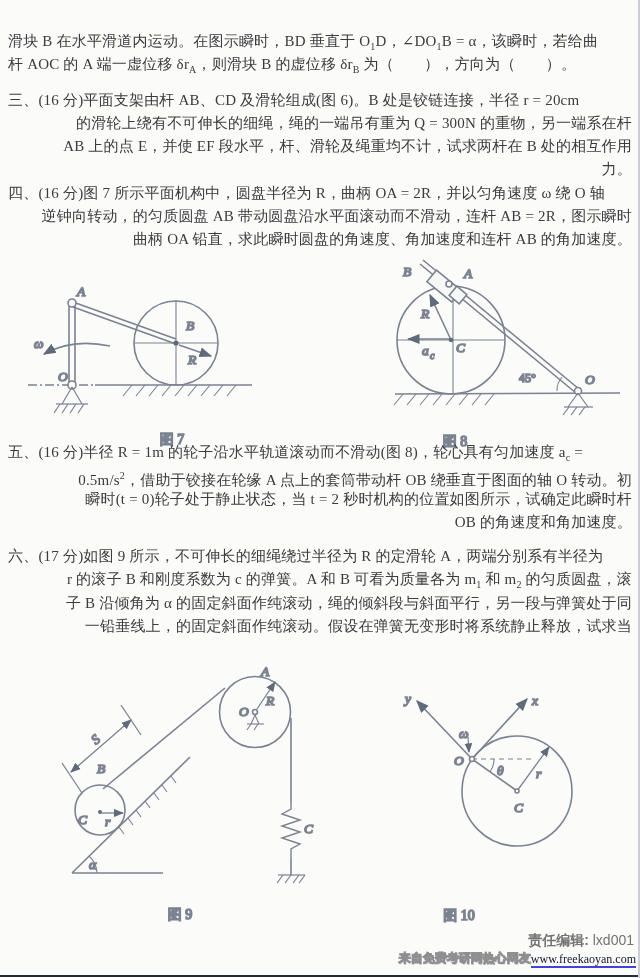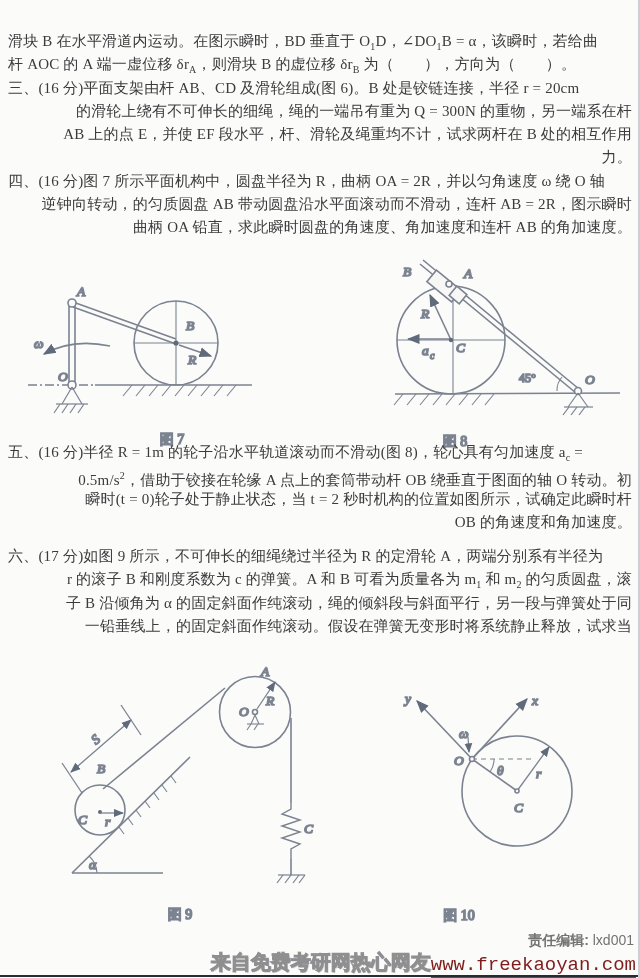--- a/index.html
+++ b/index.html
@@ -12,47 +12,47 @@
     box-sizing:border-box;
   }
   .textblock{position:absolute;left:8px;width:624px;}
   .pline{
     font-size:15px;line-height:23.3px;height:23.3px;
     letter-spacing:0.2px;white-space:nowrap;color:#3b3b3d;
   }
   .pline sub{font-size:10px;}
   .pline sup{font-size:10px;}
   .cont{padding-left:25px;text-align:right;}
-  .gap{}
+  .gap{margin-top:12px;}
   .gap2{margin-top:11px;}
   svg{position:absolute;overflow:visible;}
   svg text{font-family:"Liberation Serif","DejaVu Serif",serif;}
   .flbl{font-style:italic;font-size:13.5px;fill:#5c6573;}
   .flbl-sm{font-style:italic;font-size:10px;fill:#5c6573;}
   .fplain{font-style:normal;font-size:12px;fill:#5c6573;}
   .fcap{font-style:normal;font-size:14px;fill:#4c4c50;}
   .footer-editor{
     position:absolute;top:932px;right:4px;
     font-family:"Liberation Sans","DejaVu Sans",sans-serif;
     font-size:14px;font-weight:bold;color:#737373;white-space:nowrap;
   }
   .footer-editor .ed-val{font-weight:normal;font-family:"Liberation Sans",sans-serif;}
   .footer-watermark{
     position:absolute;top:949px;right:2px;white-space:nowrap;
   }
   .wm-cn{
     font-family:"Liberation Sans","DejaVu Sans",sans-serif;
-    font-size:20px;font-weight:bold;color:#6d28d9;
+    font-size:12px;font-weight:bold;color:#6d28d9;
     -webkit-text-stroke:1px #8f8f8f;
     text-shadow:1px 1px 0 #c9c9c9;
     vertical-align:bottom;
   }
   .wm-url{
-    font-family:Liberation Mono, monospace;
-    font-size:19px;color:#7f1d1d;
+    font-family:Liberation Serif, serif;
+    font-size:12px;color:#0f172a;
     border-bottom:2px solid #4343d6;
     vertical-align:bottom;
   }
   .bottom-rule{position:absolute;left:0;right:0;top:975px;height:2px;background:#242c37;}
 </style>
 </head>
 <body>
 
 <div id="page">
 

